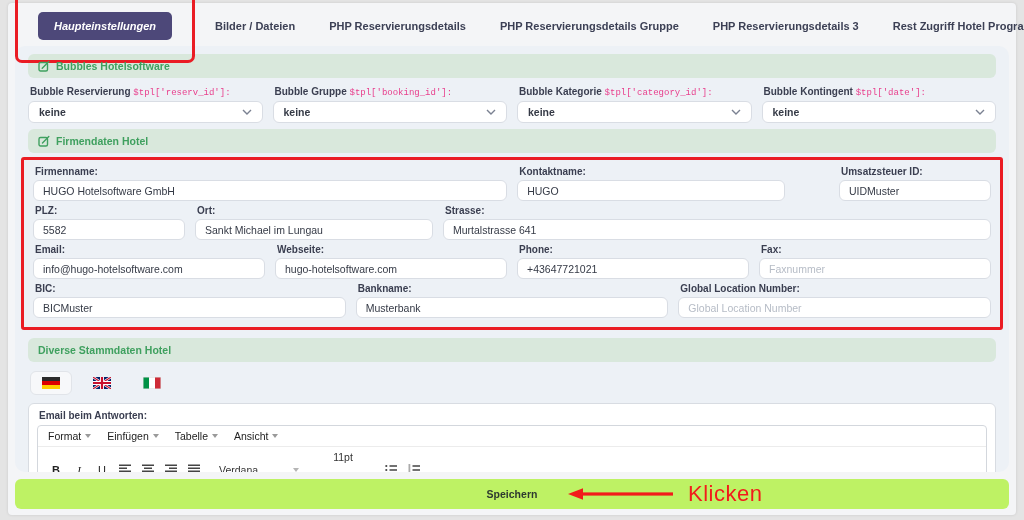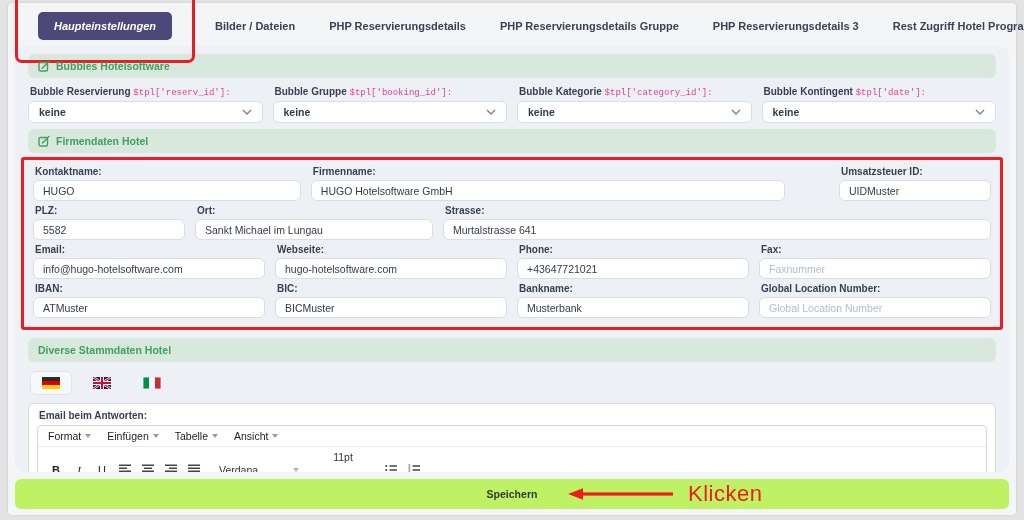--- a/index.html
+++ b/index.html
@@ -191,27 +191,27 @@
     <div class="section-header">
       <svg width="12" height="12" viewBox="0 0 12 12" fill="none" stroke="#3fa05f" stroke-width="1.4">
         <rect x="1" y="2.5" width="8.5" height="8.5" rx="1.5"></rect>
         <path d="M4.5 8 L10.8 1.6" stroke-linecap="round"></path>
       </svg>
       <span>Firmendaten Hotel</span>
     </div>
 
     <div class="red-annotation-box">
       <div class="row">
+        <div class="field w-firmenname">
+          <div class="field-label">Firmenname:</div>
+          <input class="text" type="text" value="HUGO Hotelsoftware GmbH" style="">
+        </div>
         <div class="field w-kontakt">
           <div class="field-label">Kontaktname:</div>
           <input class="text" type="text" value="HUGO" style="">
-        </div>
-        <div class="field w-firmenname">
-          <div class="field-label">Firmenname:</div>
-          <input class="text" type="text" value="HUGO Hotelsoftware GmbH" style="">
         </div>
         <div class="field w-umsatz">
           <div class="field-label">Umsatzsteuer ID:</div>
           <input class="text" type="text" value="UIDMuster" style="">
         </div>
       </div>
       <div class="row">
         <div class="field w-plz">
           <div class="field-label">PLZ:</div>
           <input class="text" type="text" value="5582" style="">
@@ -237,24 +237,20 @@
         <div class="field q">
           <div class="field-label">Phone:</div>
           <input class="text" type="text" value="+43647721021" style="">
         </div>
         <div class="field q">
           <div class="field-label">Fax:</div>
           <input class="text" type="text" placeholder="Faxnummer" style="">
         </div>
       </div>
       <div class="row">
-        <div class="field q">
-          <div class="field-label">IBAN:</div>
-          <input class="text" type="text" value="ATMuster" style="">
-        </div>
         <div class="field q">
           <div class="field-label">BIC:</div>
           <input class="text" type="text" value="BICMuster" style="">
         </div>
         <div class="field q">
           <div class="field-label">Bankname:</div>
           <input class="text" type="text" value="Musterbank" style="">
         </div>
         <div class="field q">
           <div class="field-label">Global Location Number:</div>

